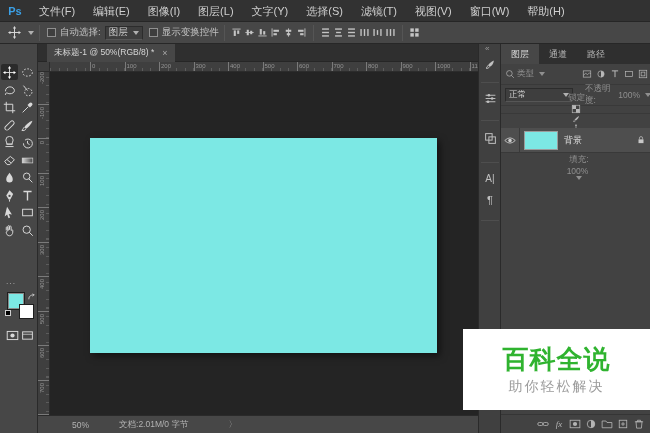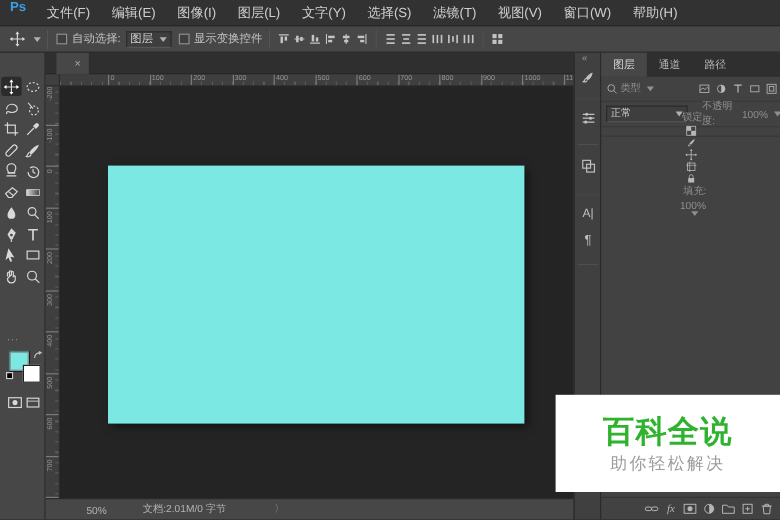--- a/index.html
+++ b/index.html
@@ -2,21 +2,21 @@
 <html><head>
 <meta charset="utf-8">
 <style>
   html,body{margin:0;padding:0;background:#333;}
   body{width:650px;height:433px;overflow:hidden;position:relative;
        font-family:"Liberation Sans",sans-serif;-webkit-font-smoothing:antialiased;}
   *{box-sizing:border-box;}
   .abs{position:absolute;}
 
   
-  #menubar{left:0;top:0;width:650px;height:22px;background:#323232;display:flex;border-bottom:1px solid #262626;}
+  #menubar{left:0;top:0;width:650px;height:22px;background:#323232;display:flex;align-items:center;border-bottom:1px solid #262626;}
   .pslogo{width:30px;text-align:center;color:#3ba0e6;font-weight:bold;font-size:11px;}
   .menuitem{color:#cfcfcf;font-size:11px;padding:0 9px;line-height:22px;white-space:nowrap;}
 
   
   #optionsbar{left:0;top:22px;width:650px;height:22px;background:#474747;display:flex;align-items:center;border-bottom:1px solid #272727;font-size:9.5px;color:#c2c2c2;}
   .vsep{width:1px;height:16px;background:#3a3a3a;border-right:1px solid #555;margin:0 5px;}
   .checkbox{width:9px;height:9px;border:1px solid #8f8f8f;background:#3e3e3e;display:inline-block;margin:0 4px 0 2px;}
   .dropdown{height:14px;background:#3e3e3e;border:1px solid #2c2c2c;border-bottom-color:#565656;display:inline-flex;align-items:center;padding:0 3px;margin:0 4px;color:#cfcfcf;}
   .caret{width:0;height:0;border-left:3px solid transparent;border-right:3px solid transparent;border-top:4px solid #b0b0b0;margin-left:5px;}
   .ai{width:13px;height:14px;display:inline-flex;align-items:center;justify-content:center;}
@@ -346,20 +346,21 @@
   <span class="tl" style="left:19px;top:283px;">
       <svg viewBox="0 0 16 16">
         <rect x="2" y="3.5" width="12" height="9"></rect>
         <path d="M2 6.5h12" stroke-width="0.9"></path>
       </svg>
     </span>
 </div>
 
 <div id="tabbar" class="abs">
   <span id="doctab">
+    <span>未标题-1 @ 50%(RGB/8) *</span>
     <span id="tabclose">×</span>
   </span>
 </div>
 
 <div id="rulercorner" class="abs"></div>
 <div id="hruler" class="abs">
     <span class="minor"></span>
     <b class="htick" style="left: 40px;"></b>
     <span class="hlab" style="left: 42px;">0</span>
     <b class="htick" style="left: 74.5px;"></b>
@@ -537,20 +538,38 @@
         <svg viewBox="0 0 16 16">
           <rect x="4" y="7" width="8" height="6" fill="#b8b8b8" stroke="none"></rect>
           <path d="M5.5 7V5a2.5 2.5 0 0 1 5 0v2"></path>
         </svg>
       </span>
     <span class="dim" style="margin-left:6px;">填充:</span>
     <span class="dim" style="margin-left:3px;">100%</span>
     <span class="caret" style="border-top-color:#8f8f8f;"></span>
   </div>
 
+  <div id="layerrow">
+    <span class="mini" style="margin-left:3px;">
+        <svg viewBox="0 0 16 12" style="width:12px;height:9px;">
+          <path d="M1 6Q8 -1 15 6Q8 13 1 6z" fill="none" stroke="#d0d0d0"></path>
+          <circle cx="8" cy="6" r="2.3" fill="#d0d0d0" stroke="none"></circle>
+        </svg>
+      </span>
+    <span style="width:1px;height:25px;background:#3a3a3a;margin-left:2px;"></span>
+    <span id="layerthumb" style="background: rgb(124, 232, 228);"></span>
+    <span style="margin-left:6px;font-size:9px;color:#dcdcdc;">背景</span>
+    <span style="flex:1"></span>
+    <span class="mini" style="margin-right:4px;">
+        <svg viewBox="0 0 16 16">
+          <rect x="4" y="7" width="8" height="6" fill="#c8c8c8" stroke="none"></rect>
+          <path d="M5.5 7V5a2.5 2.5 0 0 1 5 0v2" stroke="#c8c8c8"></path>
+        </svg>
+      </span>
+  </div>
 
   <div id="panelbottom">
     <span class="pbico">
         <svg viewBox="0 0 16 16">
           <rect x="1" y="6" width="7" height="4" rx="2"></rect>
           <rect x="8" y="6" width="7" height="4" rx="2"></rect>
         </svg>
       </span>
     <span class="pbico" id="fxico">fx</span>
     <span class="pbico">

